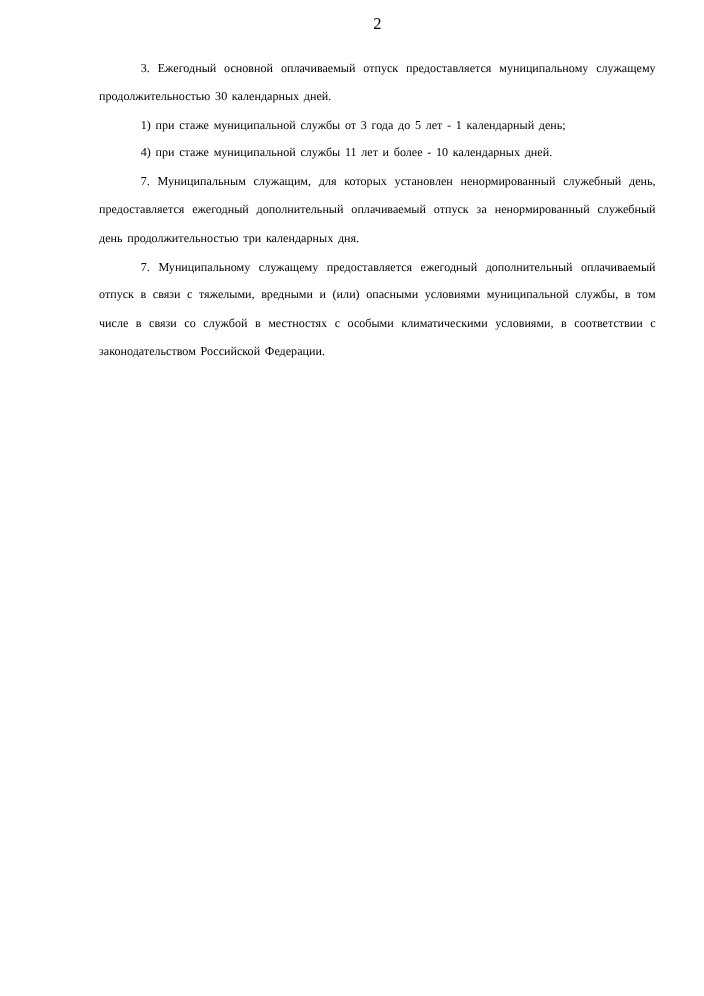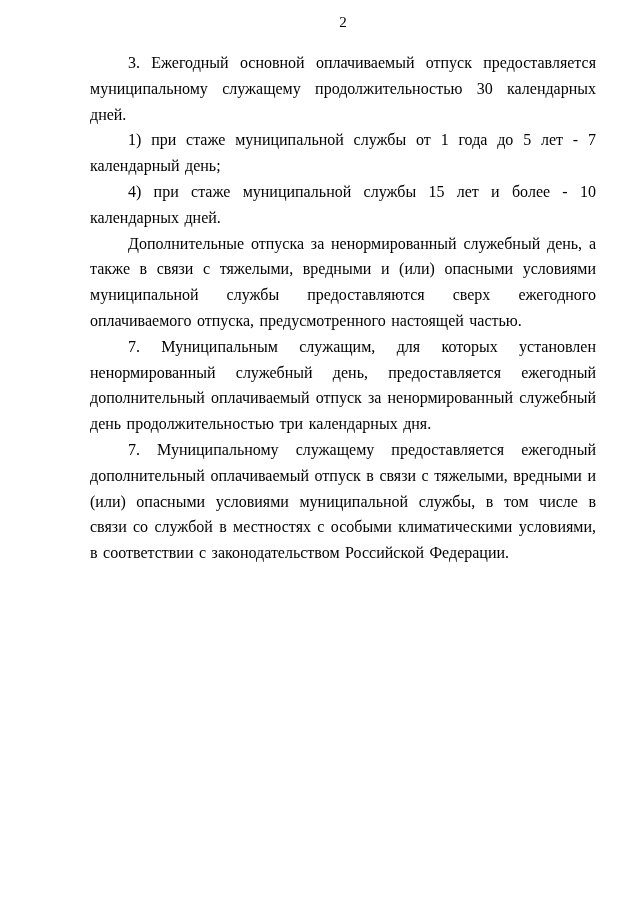--- a/index.html
+++ b/index.html
@@ -19,33 +19,32 @@
     overflow: hidden;
   }
   .page-number {
     text-align: center;
     font-size: 15px;
     line-height: 20px;
     margin-bottom: 18px;
   }
   .doc-body p {
     margin: 0;
-    font-size: 16px;
+    font-size: 11px;
     line-height: 25.8px;
     text-align: justify;
     text-indent: 38px;
     word-spacing: 1.5px;
   }
 </style>
 </head>
 <body>
 
 <div class="page">
   <div class="page-number">2</div>
   <div class="doc-body">
       <p>3. Ежегодный основной оплачиваемый отпуск предоставляется муниципальному служащему продолжительностью 30 календарных дней.</p>
-      <p>1) при стаже муниципальной службы от 1 года до 5 лет - 7 календарный день;</p>
-      <p>4) при стаже муниципальной службы 15 лет и более - 10 календарных дней.</p>
-      <p>Дополнительные отпуска за ненормированный служебный день, а также в связи с тяжелыми, вредными и (или) опасными условиями муниципальной службы предоставляются сверх ежегодного оплачиваемого отпуска, предусмотренного настоящей частью.</p>
+      <p>1) при стаже муниципальной службы от 3 года до 5 лет - 1 календарный день;</p>
+      <p>4) при стаже муниципальной службы 11 лет и более - 10 календарных дней.</p>
       <p>7. Муниципальным служащим, для которых установлен ненормированный служебный день, предоставляется ежегодный дополнительный оплачиваемый отпуск за ненормированный служебный день продолжительностью три календарных дня.</p>
       <p>7. Муниципальному служащему предоставляется ежегодный дополнительный оплачиваемый отпуск в связи с тяжелыми, вредными и (или) опасными условиями муниципальной службы, в том числе в связи со службой в местностях с особыми климатическими условиями, в соответствии с законодательством Российской Федерации.</p>
     </div>
 </div>
 
 </body></html>

